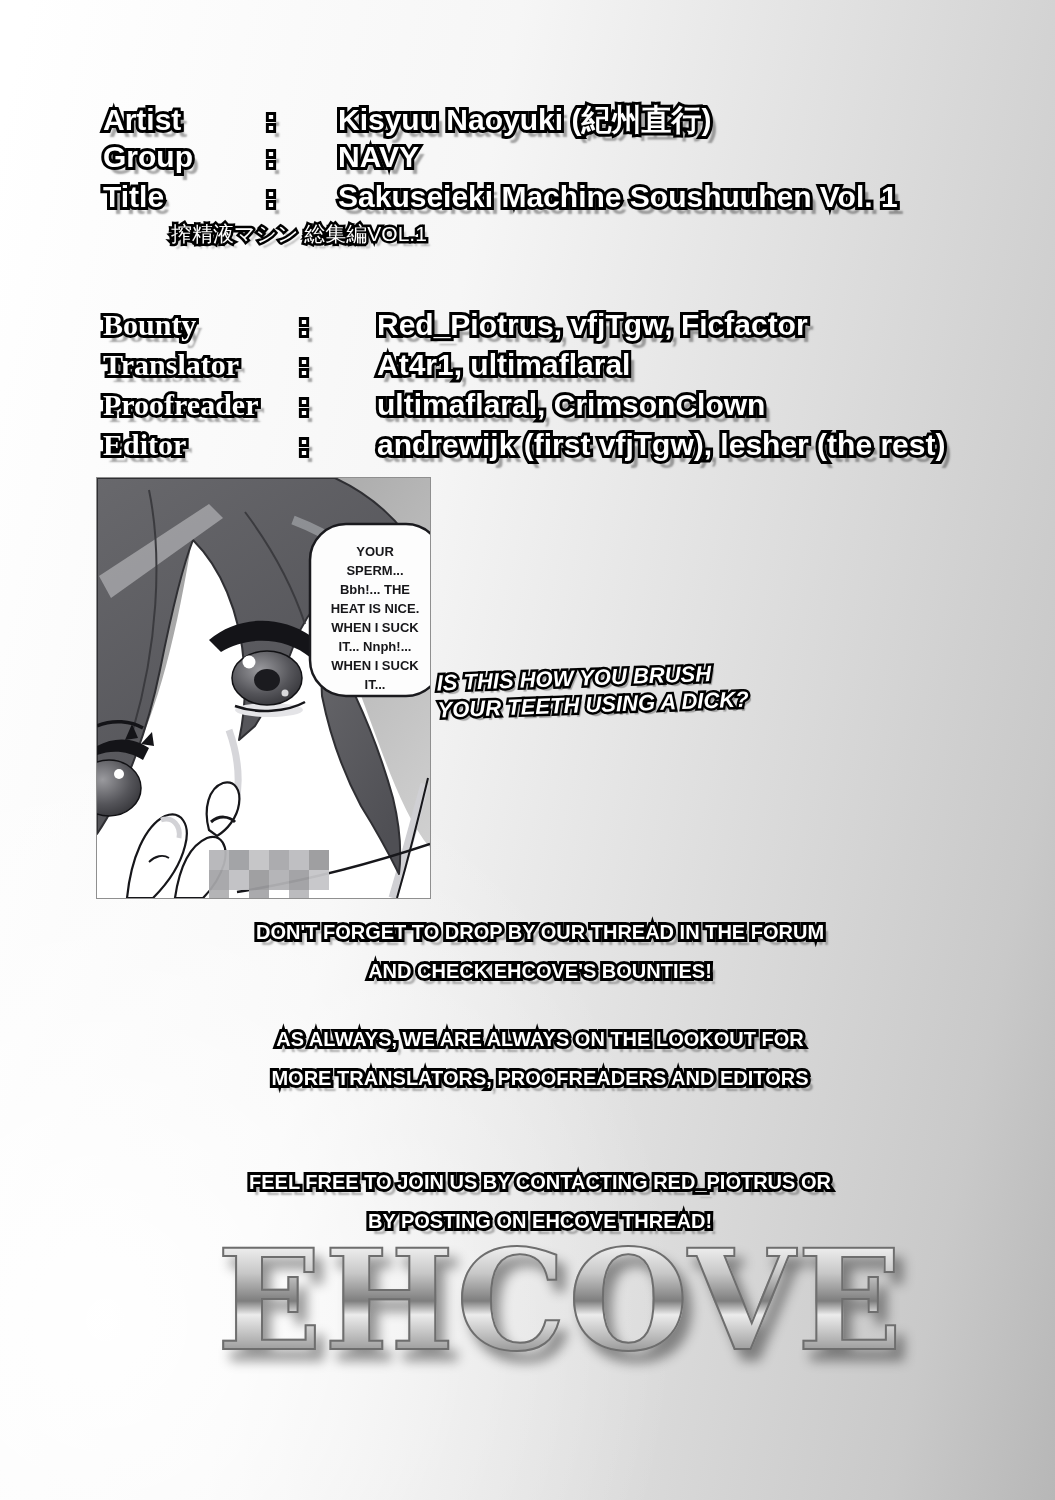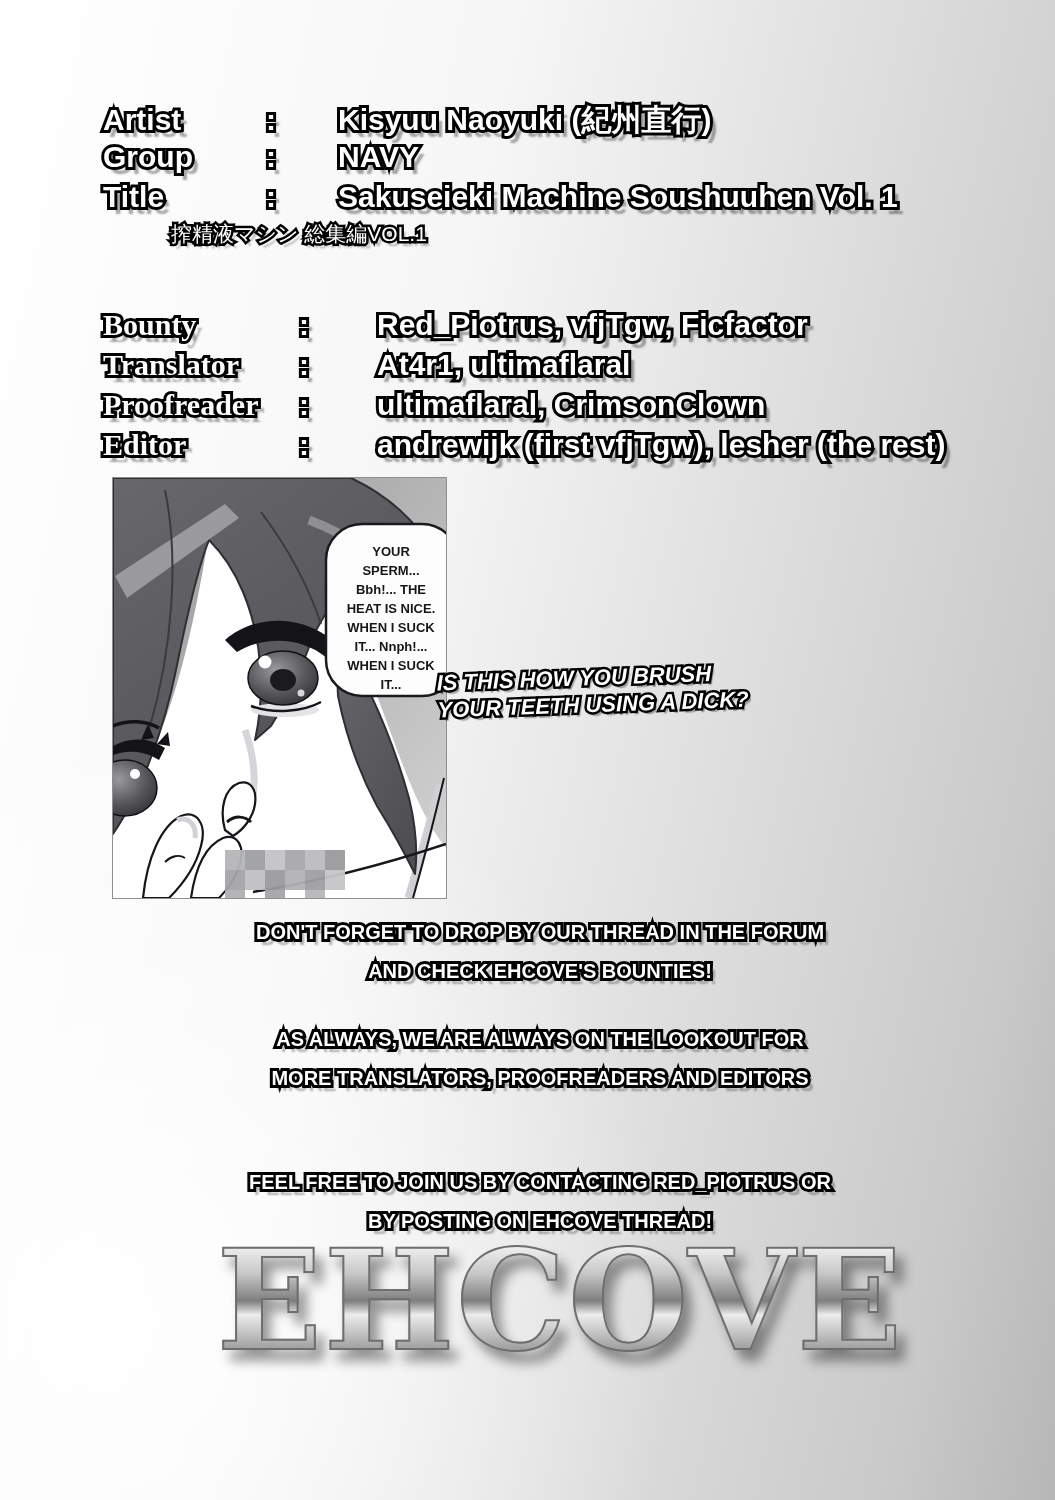--- a/index.html
+++ b/index.html
@@ -34,21 +34,21 @@
     font-size:21px;
     font-weight:400;
     color:#fff;
     -webkit-text-stroke:5px #000;
     paint-order:stroke fill;
     text-shadow:4px 5px 2px rgba(0,0,0,.3);
     white-space:nowrap;
   }
   
   #panel{
-    position:absolute;left:113px;top:478px;width:333px;height:420px;
+    position:absolute;left:97px;top:478px;width:333px;height:420px;
     outline:1px solid #8f8f8f;
   }
   #panel svg{display:block;}
   .bubble-line{
     font-family:"Liberation Sans",sans-serif;
     font-weight:700;font-size:13px;fill:#17171a;
   }
   
   #caption{
     position:absolute;left:437px;top:664px;

